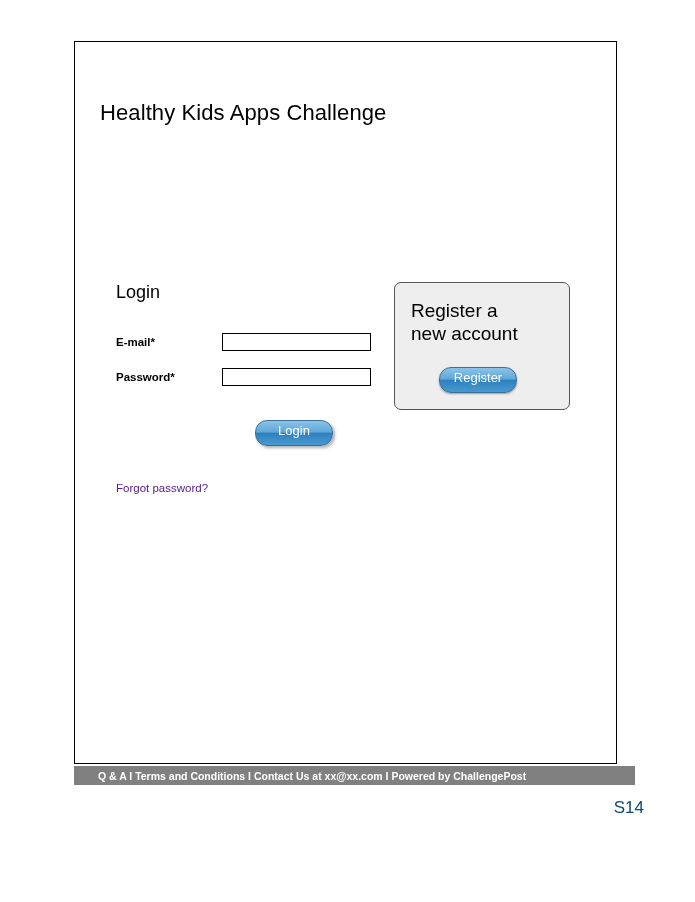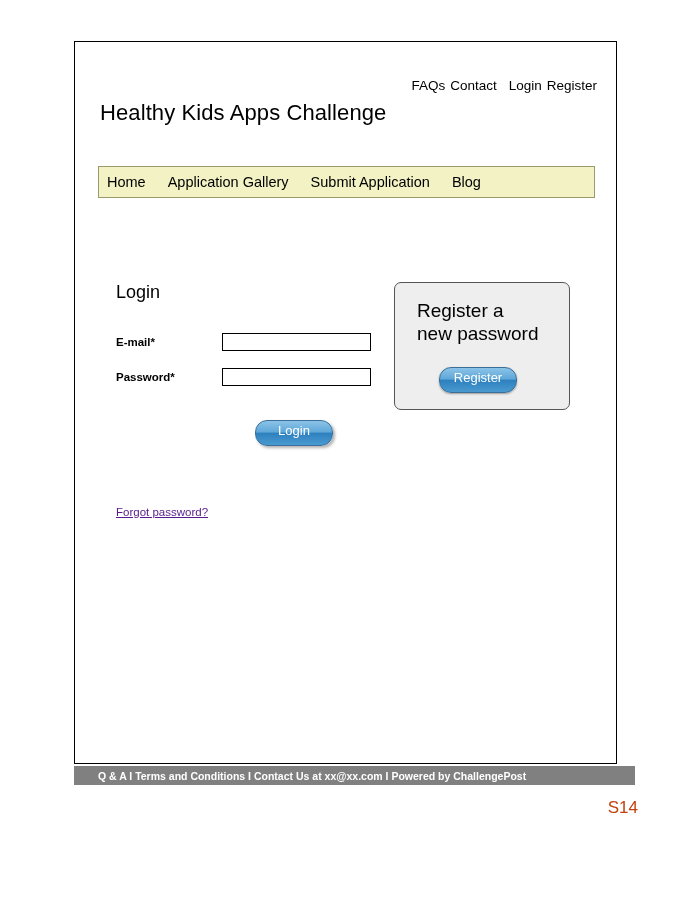--- a/index.html
+++ b/index.html
@@ -138,24 +138,23 @@
     left: 180px;
     top: 378px;
     width: 76px;
     height: 24px;
     box-shadow: 2px 2px 3px rgba(0,0,0,0.3);
   }
 
   .forgot-link {
     position: absolute;
     left: 41px;
-    top: 464px;
+    top: 440px;
     font-size: 11.5px;
     color: #551a8b;
-    text-decoration: underline;
     cursor: pointer;
   }
 
   
   .register-panel {
     position: absolute;
     left: 319px;
     top: 240px;
     width: 176px;
     height: 128px;
@@ -164,21 +163,20 @@
     border-radius: 7px;
     box-sizing: border-box;
   }
   .register-panel .panel-title {
     position: absolute;
     left: 16px;
     top: 16px;
     font-size: 19px;
     color: #000000;
     line-height: 1.22;
-    margin-left: 6px;
   }
   #register-button {
     left: 44px;
     top: 84px;
     width: 76px;
     height: 24px;
   }
 
   
   .footer-bar {
@@ -194,62 +192,53 @@
     display: flex;
     align-items: center;
     padding-left: 24px;
     box-sizing: border-box;
     white-space: nowrap;
   }
 
   
   .slide-number {
     position: absolute;
-    right: 57px;
+    right: 51px;
     top: 798px;
     font-size: 17px;
-    color: #c2410c;
+    color: #0c4a6e;
   }
 </style>
 </head>
 <body>
 
 <div class="mock-frame">
 
-  <div class="top-links">
-    <span>FAQs</span><span class="gap-small"></span><span>Contact</span><span class="gap"></span><span>Login</span><span class="gap-small"></span><span>Register</span>
-  </div>
 
   <div class="site-title">Healthy Kids Apps Challenge</div>
 
-  <div class="navbar">
-    <div class="nav-item">Home</div>
-    <div class="nav-item">Application Gallery</div>
-    <div class="nav-item">Submit Application</div>
-    <div class="nav-item">Blog</div>
-  </div>
 
   <div class="login-heading">Login</div>
 
   <div class="field-row" id="row-password">
     <div class="field-label">Password*</div>
     <input class="field-input" type="password" placeholder="" style="">
   </div>
 
   <div class="field-row" id="row-email">
     <div class="field-label">E-mail*</div>
     <input class="field-input" type="text" placeholder="" style="">
   </div>
 
   <div class="btn-blue" id="login-button">Login</div>
 
   <div class="forgot-link">Forgot password?</div>
 
   <div class="register-panel">
-    <div class="panel-title"><span>Register a</span><br><span>new password</span></div>
+    <div class="panel-title"><span>Register a</span><br><span>new account</span></div>
     <div class="btn-blue" id="register-button">Register</div>
   </div>
 
 </div>
 
 <div class="footer-bar">Q &amp; A  I Terms and Conditions I Contact Us at xx@xx.com I Powered by ChallengePost</div>
 
 <div class="slide-number">S14</div>
 
 </body></html>

